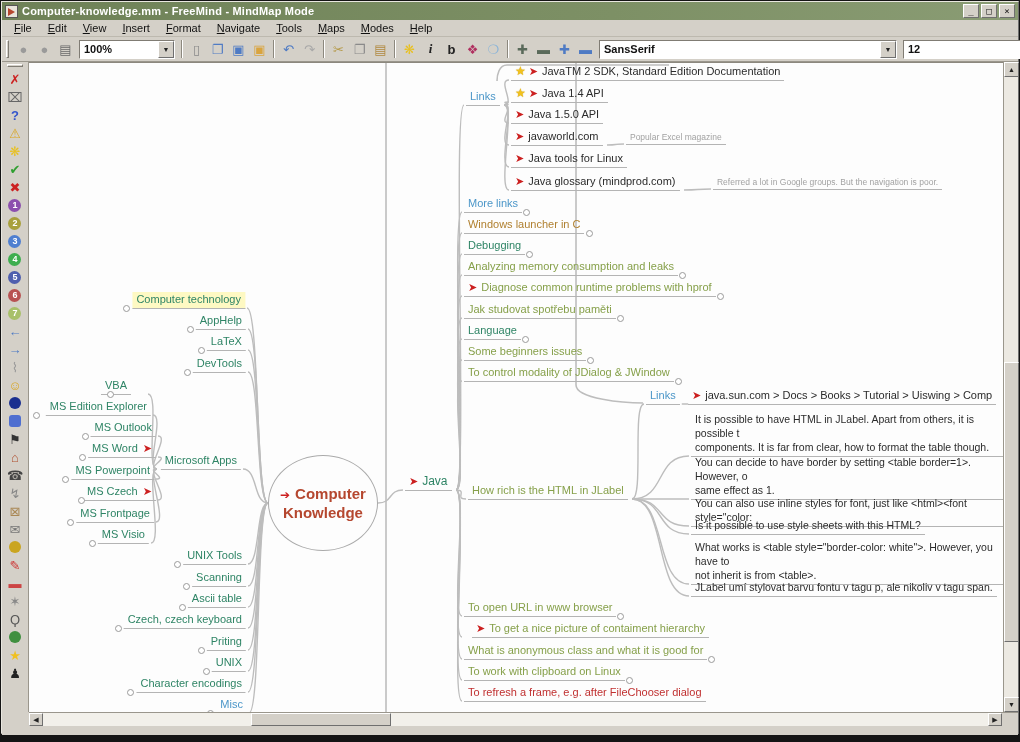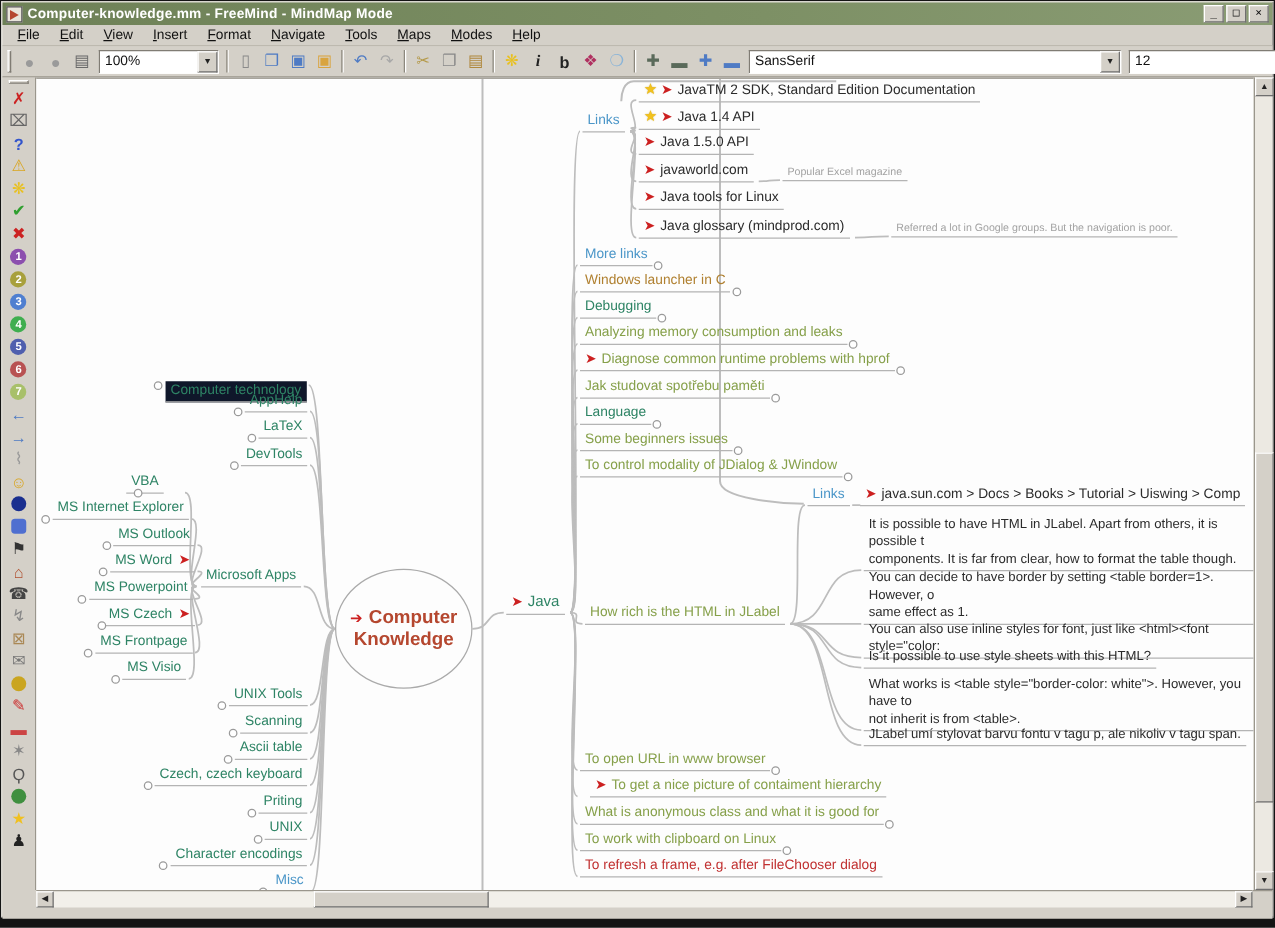--- a/index.html
+++ b/index.html
@@ -20,21 +20,21 @@
   .menu-item{padding:2px 8px;white-space:nowrap;}
   .menu-item u{text-decoration:underline;}
   
   .toolbar{height:25px;display:flex;align-items:center;padding:1px 2px;border-bottom:1px solid #9a968c;background:#d4d0c8;}
   .grip{width:3px;height:18px;border:1px solid;border-color:#fff #807c74 #807c74 #fff;margin:0 4px 0 2px;flex:0 0 auto;}
   .tbtn{width:21px;height:21px;display:flex;align-items:center;justify-content:center;font-size:13px;flex:0 0 auto;}
   .tbtn.it{font-family:"Liberation Serif",serif;font-style:italic;font-weight:bold;}
   .tbtn.bd{font-weight:bold;}
   .tsep{width:2px;height:18px;border-left:1px solid #8c887e;border-right:1px solid #fff;margin:0 3px;flex:0 0 auto;}
   .combo{height:19px;background:#fff;border:1px solid;border-color:#807c74 #fff #fff #807c74;display:flex;align-items:center;margin:0 3px;flex:0 0 auto;}
-  .combo .cval{flex:1 1 auto;font-size:11px;padding:0 4px;color:#111;white-space:nowrap;overflow:hidden;}
+  .combo .cval{flex:1 1 auto;font-size:11px;padding:0 4px;color:#111;white-space:nowrap;overflow:hidden;font-weight:bold;}
   .combo .cbtn{width:16px;height:17px;background:#d4d0c8;border:1px solid;border-color:#fff #6f6f6f #6f6f6f #fff;
     font-size:7px;text-align:center;line-height:15px;color:#222;flex:0 0 auto;}
   
   .bodyrow{display:flex;height:650px;}
   .rail{width:27px;background:#d4d0c8;border-right:1px solid #9a968c;display:flex;flex-direction:column;align-items:center;padding-top:2px;overflow:hidden;}
   .railgrip{width:16px;height:3px;border:1px solid;border-color:#fff #807c74 #807c74 #fff;margin-bottom:3px;flex:0 0 auto;}
   .ricon{width:22px;height:18px;display:flex;align-items:center;justify-content:center;font-size:13px;flex:0 0 auto;}
   .ricon .num{width:13px;height:13px;border-radius:50%;color:#fff;font-size:9px;line-height:13px;text-align:center;font-weight:bold;}
   .ricon .shp{width:12px;height:12px;border-radius:3px;}
   
@@ -294,27 +294,27 @@
         <div class="node multi" style="left: 662px; top: 432px;"><span>You can also use inline styles for font, just like &lt;html&gt;&lt;font style="color:</span></div>
         <div class="node multi" style="left: 662px; top: 454px;"><span>Is it possible to use style sheets with this HTML?</span></div>
         <div class="node multi" style="left: 662px; top: 476px;"><span>What works is &lt;table style="border-color: white"&gt;. However, you have to
 not inherit is from &lt;table&gt;.</span></div>
         <div class="node multi" style="left: 662px; top: 516px;"><span>JLabel umí stylovat barvu fontu v tagu p, ale nikoliv v tagu span.</span></div>
         <div class="node" style="left: 435px; top: 537px; color: rgb(134, 160, 74);"><span>To open URL in www browser</span></div>
         <div class="node" style="left: 443px; top: 558px; color: rgb(134, 160, 74);"><span class="ic-arrow">➤</span><span>To get a nice picture of contaiment hierarchy</span></div>
         <div class="node" style="left: 435px; top: 580px; color: rgb(134, 160, 74);"><span>What is anonymous class and what it is good for</span></div>
         <div class="node" style="left: 435px; top: 601px; color: rgb(134, 160, 74);"><span>To work with clipboard on Linux</span></div>
         <div class="node" style="left: 435px; top: 622px; color: rgb(192, 48, 48);"><span>To refresh a frame, e.g. after FileChooser dialog</span></div>
-        <div class="node leftside" style="left: 216px; top: 242px; color: rgb(46, 132, 101); background: #0f172a;"><span>Computer technology</span></div>
+        <div class="node leftside" style="left: 216px; top: 229px; color: rgb(46, 132, 101); background: #fef9c3;"><span>Computer technology</span></div>
         <div class="node leftside" style="left: 217px; top: 250px; color: rgb(46, 132, 101);"><span>AppHelp</span></div>
         <div class="node leftside" style="left: 217px; top: 271px; color: rgb(46, 132, 101);"><span>LaTeX</span></div>
         <div class="node leftside" style="left: 217px; top: 293px; color: rgb(46, 132, 101);"><span>DevTools</span></div>
         <div class="node leftside" style="left: 212px; top: 390px; color: rgb(46, 132, 101);"><span>Microsoft Apps</span></div>
         <div class="node leftside" style="left: 102px; top: 315px; color: rgb(46, 132, 101);"><span>VBA</span></div>
-        <div class="node leftside" style="left: 122px; top: 336px; color: rgb(46, 132, 101);"><span>MS Internet Explorer</span></div>
+        <div class="node leftside" style="left: 122px; top: 336px; color: rgb(46, 132, 101);"><span>MS Edition Explorer</span></div>
         <div class="node leftside" style="left: 127px; top: 357px; color: rgb(46, 132, 101);"><span>MS Outlook</span></div>
         <div class="node leftside" style="left: 127px; top: 378px; color: rgb(46, 132, 101);"><span>MS Word</span><span class="ic-arrow after">➤</span></div>
         <div class="node leftside" style="left: 125px; top: 400px; color: rgb(46, 132, 101);"><span>MS Powerpoint</span></div>
         <div class="node leftside" style="left: 127px; top: 421px; color: rgb(46, 132, 101);"><span>MS Czech</span><span class="ic-arrow after">➤</span></div>
         <div class="node leftside" style="left: 125px; top: 443px; color: rgb(46, 132, 101);"><span>MS Frontpage</span></div>
         <div class="node leftside" style="left: 120px; top: 464px; color: rgb(46, 132, 101);"><span>MS Visio</span></div>
         <div class="node leftside" style="left: 217px; top: 485px; color: rgb(46, 132, 101);"><span>UNIX Tools</span></div>
         <div class="node leftside" style="left: 217px; top: 507px; color: rgb(46, 132, 101);"><span>Scanning</span></div>
         <div class="node leftside" style="left: 217px; top: 528px; color: rgb(46, 132, 101);"><span>Ascii table</span></div>
         <div class="node leftside" style="left: 217px; top: 549px; color: rgb(46, 132, 101);"><span>Czech, czech keyboard</span></div>

